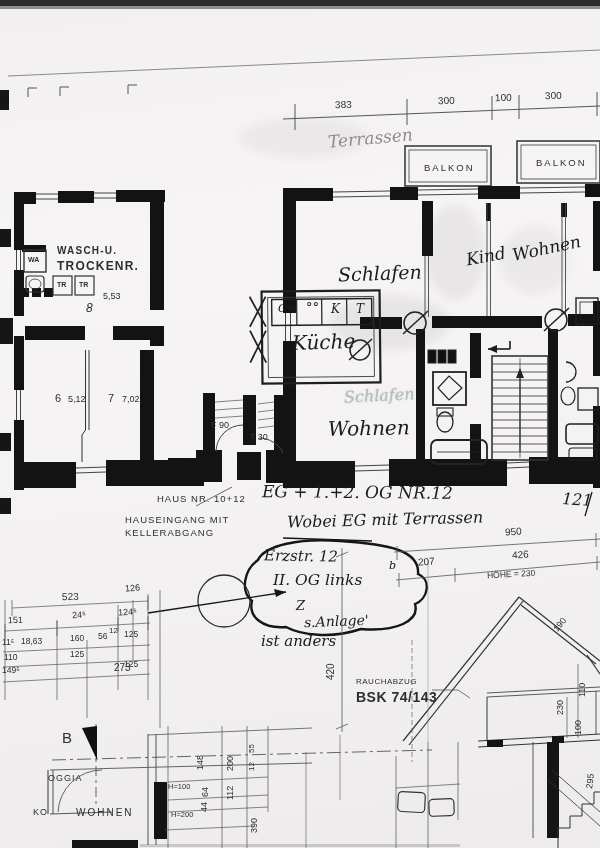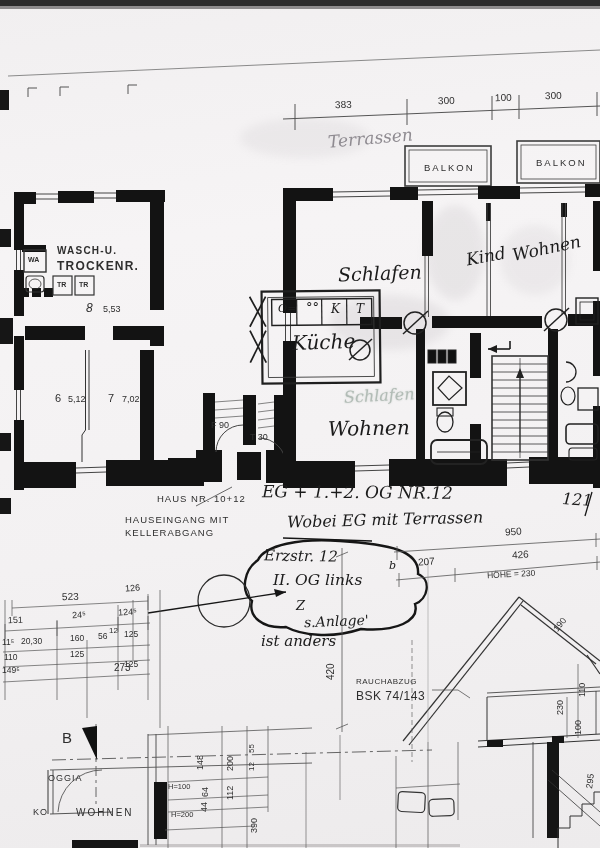--- a/index.html
+++ b/index.html
@@ -350,21 +350,21 @@
   <div class="lbl hand pencil" style="left:328px;top:130px;font-size:17px;transform:rotate(-5deg);">Terrassen</div>
   <div class="lbl print" style="left:424px;top:163px;font-size:9.5px;letter-spacing:2px;">BALKON</div>
   <div class="lbl print" style="left:536px;top:158px;font-size:9.5px;letter-spacing:2px;">BALKON</div>
 
   <div class="lbl print" style="left:57px;top:246px;font-size:10px;letter-spacing:1.2px;font-weight:bold;">WASCH-U.</div>
   <div class="lbl print" style="left:57px;top:260px;font-size:12px;letter-spacing:1.2px;font-weight:bold;">TROCKENR.</div>
   <div class="lbl print" style="left:28px;top:256px;font-size:7px;font-weight:bold;">WA</div>
   <div class="lbl print" style="left:57px;top:281px;font-size:7px;font-weight:bold;">TR</div>
   <div class="lbl print" style="left:79px;top:281px;font-size:7px;font-weight:bold;">TR</div>
   <div class="lbl print" style="left:86px;top:302px;font-size:12px;font-style:italic;">8</div>
-  <div class="lbl print" style="left:103px;top:305px;font-size:9px;">5,53</div>
+  <div class="lbl print" style="left:103px;top:292px;font-size:9px;">5,53</div>
   <div class="lbl print" style="left:55px;top:393px;font-size:11px;">6</div>
   <div class="lbl print" style="left:68px;top:395px;font-size:9px;">5,12</div>
   <div class="lbl print" style="left:108px;top:393px;font-size:11px;">7</div>
   <div class="lbl print" style="left:122px;top:395px;font-size:9px;">7,02</div>
 
   <div class="lbl print" style="left:211px;top:421px;font-size:9px;">F 90</div>
   <div class="lbl print" style="left:250px;top:433px;font-size:9px;">T 30</div>
 
   <div class="lbl hand" style="left:338px;top:264px;font-size:19px;transform:rotate(-2deg);">Schlafen</div>
   <div class="lbl hand" style="left:466px;top:248px;font-size:17px;transform:rotate(-10deg);">Kind</div>
@@ -396,35 +396,35 @@
   <div class="lbl print" style="left:418px;top:557px;font-size:10px;transform:rotate(-3deg);">207</div>
   <div class="lbl print" style="left:512px;top:550px;font-size:10px;transform:rotate(-3deg);">426</div>
   <div class="lbl print" style="left:487px;top:570px;font-size:8.5px;transform:rotate(-3deg);">HÖHE = 230</div>
 
   <div class="lbl print" style="left:62px;top:592px;font-size:10px;transform:rotate(-2deg);">523</div>
   <div class="lbl print" style="left:125px;top:584px;font-size:9px;transform:rotate(-4deg);">126</div>
   <div class="lbl print" style="left:8px;top:616px;font-size:9px;transform:rotate(-2deg);">151</div>
   <div class="lbl print" style="left:72px;top:611px;font-size:9px;transform:rotate(-3deg);">24⁵</div>
   <div class="lbl print" style="left:118px;top:608px;font-size:9px;transform:rotate(-3deg);">124⁵</div>
   <div class="lbl print" style="left:2px;top:638px;font-size:8.5px;">11⁵</div>
-  <div class="lbl print" style="left:21px;top:637px;font-size:8.5px;">20,30</div>
+  <div class="lbl print" style="left:21px;top:637px;font-size:8.5px;">18,63</div>
   <div class="lbl print" style="left:70px;top:634px;font-size:8.5px;">160</div>
   <div class="lbl print" style="left:98px;top:632px;font-size:8.5px;">56</div>
   <div class="lbl print" style="left:109px;top:627px;font-size:8px;">12</div>
   <div class="lbl print" style="left:124px;top:630px;font-size:8.5px;">125</div>
   <div class="lbl print" style="left:4px;top:653px;font-size:8.5px;">110</div>
   <div class="lbl print" style="left:70px;top:650px;font-size:8.5px;">125</div>
   <div class="lbl print" style="left:2px;top:666px;font-size:8.5px;">149⁵</div>
   <div class="lbl print" style="left:70px;top:663px;font-size:10px;margin-left:44px;">273</div>
   <div class="lbl print" style="left:124px;top:660px;font-size:8.5px;">125</div>
 
   <div class="lbl print" style="left:326px;top:680px;font-size:10px;transform:rotate(-90deg);transform-origin:left top;">420</div>
 
   <div class="lbl print" style="left:356px;top:678px;font-size:8px;letter-spacing:0.5px;">RAUCHABZUG</div>
-  <div class="lbl print" style="left:356px;top:690px;font-size:12px;letter-spacing:0.5px;">BSK 74/143</div>
+  <div class="lbl print" style="left:356px;top:690px;font-size:14px;letter-spacing:0.5px;font-weight:bold;">BSK 74/143</div>
   <div class="lbl print" style="left:552px;top:628px;font-size:9px;transform:rotate(-52deg);transform-origin:left top;">190</div>
   <div class="lbl print" style="left:578px;top:697px;font-size:9px;transform:rotate(-90deg);transform-origin:left top;">110</div>
   <div class="lbl print" style="left:556px;top:715px;font-size:9px;transform:rotate(-90deg);transform-origin:left top;">230</div>
   <div class="lbl print" style="left:574px;top:735px;font-size:9px;transform:rotate(-90deg);transform-origin:left top;">100</div>
   <div class="lbl print" style="left:585px;top:788px;font-size:9px;transform:rotate(-82deg);transform-origin:left top;">295</div>
 
   <div class="lbl print" style="left:62px;top:730px;font-size:15px;">B</div>
   <div class="lbl print" style="left:14px;top:774px;font-size:9px;letter-spacing:1px;padding-left:34px;">OGGIA</div>
   <div class="lbl print" style="left:33px;top:808px;font-size:9px;letter-spacing:1px;">KO</div>
   <div class="lbl print" style="left:76px;top:808px;font-size:10px;letter-spacing:2px;">WOHNEN</div>

